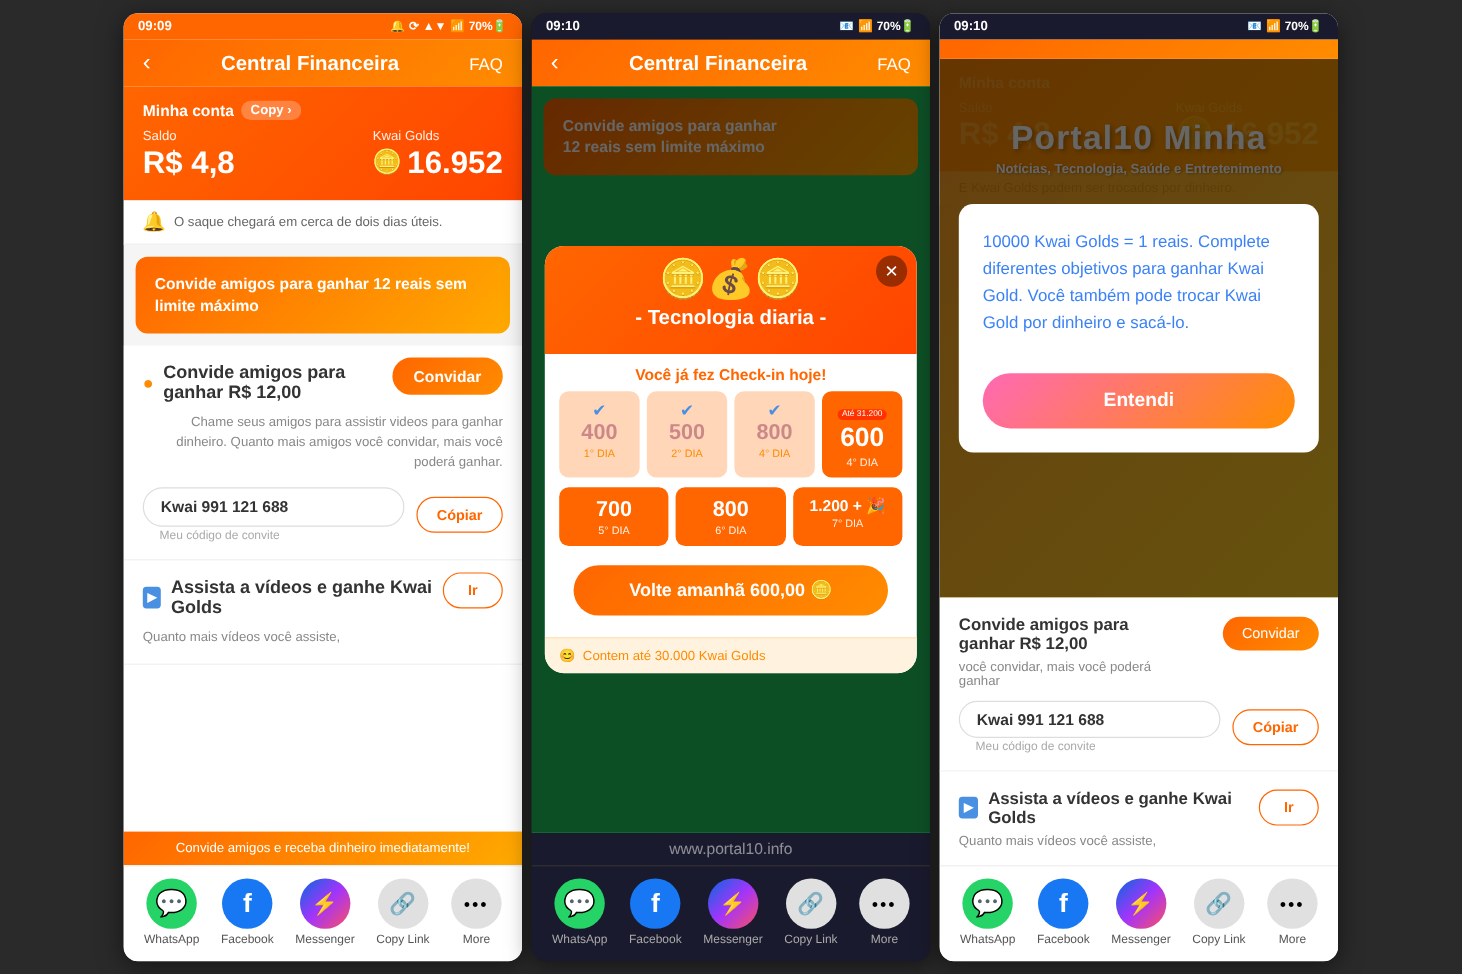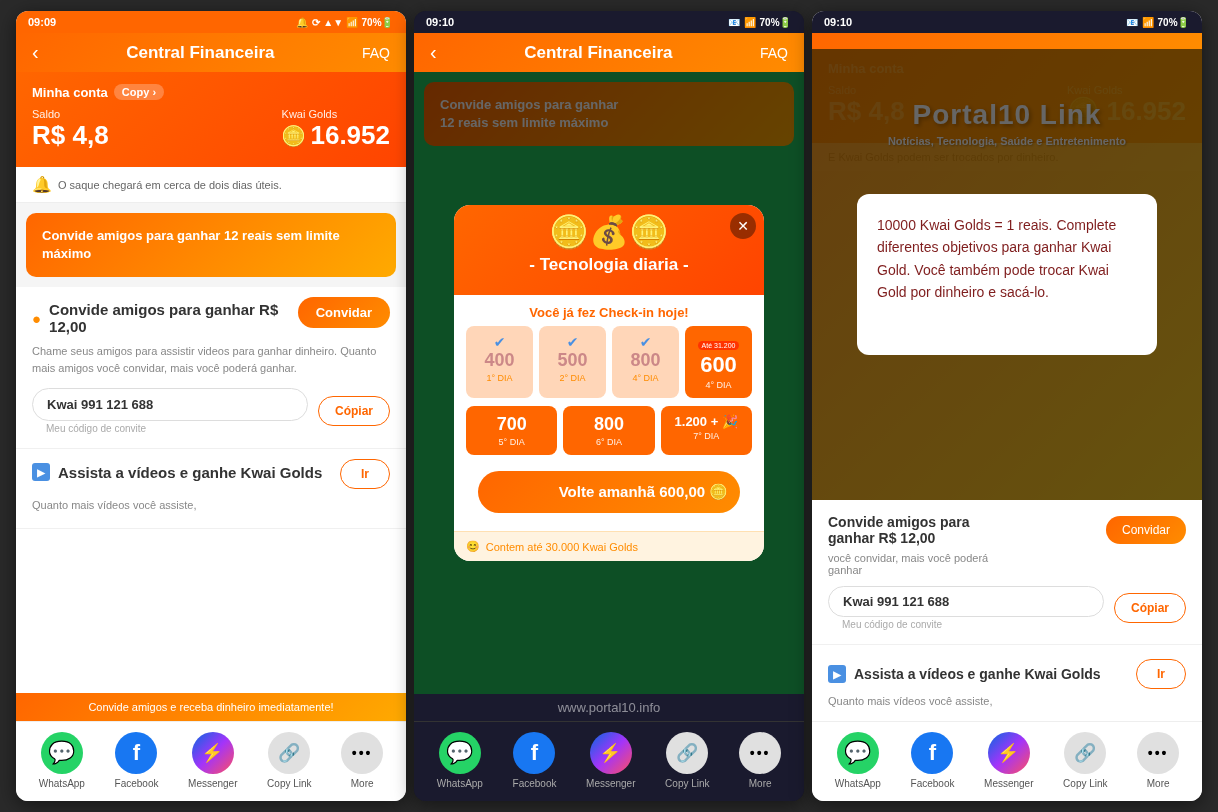--- a/index.html
+++ b/index.html
@@ -9,21 +9,21 @@
       background: #2a2a2a;
       display: flex;
       justify-content: center;
       align-items: center;
       gap: 8px;
       font-family: 'Arial', sans-serif;
       overflow: hidden;
     }
 
     .phone-screen {
-      width: 390px;
+      width: 332px;
       height: 790px;
       background: #f5f5f5;
       border-radius: 12px;
       overflow: hidden;
       display: flex;
       flex-direction: column;
       position: relative;
       box-shadow: 0 4px 20px rgba(0,0,0,0.5);
     }
 
@@ -111,21 +111,21 @@
       background: linear-gradient(135deg, #ff6600, #ff8c00);
       color: white;
       border: none;
       padding: 8px 18px;
       border-radius: 20px;
       font-size: 13px;
       font-weight: bold;
       float: right;
       margin-top: -4px;
     }
-    .invite-desc { font-size: 11px; color: #888; margin-top: 8px; line-height: 1.5; clear: both; }
+    .invite-desc { font-size: 11px; color: #888; margin-top: 8px; line-height: 1.5; clear: both; text-align: right; }
     .invite-code-row {
       margin-top: 12px;
       display: flex;
       align-items: center;
       gap: 10px;
     }
     .invite-code-box {
       flex: 1;
       border: 1px solid #ddd;
       border-radius: 20px;
@@ -275,21 +275,21 @@
     .return-btn {
       margin: 4px 12px 10px;
       background: linear-gradient(135deg, #ff6600, #ff8c00);
       color: white;
       border: none;
       border-radius: 25px;
       padding: 12px;
       width: calc(100% - 24px);
       font-size: 15px;
       font-weight: bold;
-      text-align: right;
+      text-align: center;
     }
 
     .contem-notice {
       background: #fff3e0;
       padding: 8px 12px;
       display: flex;
       align-items: center;
       gap: 6px;
       font-size: 11px;
       color: #ff8c00;
@@ -299,21 +299,21 @@
     
     .info-popup {
       background: white;
       border-radius: 12px;
       width: 300px;
       padding: 20px;
       position: relative;
     }
     .info-popup-text {
       font-size: 14px;
-      color: #7f1d1d;
+      color: #3b82f6;
       line-height: 1.6;
       margin-bottom: 32px;
     }
     .entendi-btn {
       background: linear-gradient(135deg, #ff69b4, #ff8c00);
       color: white;
       border: none;
       border-radius: 25px;
       padding: 14px;
       width: 100%;
@@ -586,28 +586,29 @@
         <div>
           <div style="font-size:11px; opacity:0.9;">Kwai Golds</div>
           <div style="font-size:26px; font-weight:bold;">🪙 16.952</div>
         </div>
       </div>
     </div>
     <div style="background:white; padding:8px 16px; font-size:11px; color:#666;">E Kwai Golds podem ser trocados por dinheiro.</div>
 
     <div class="portal-overlay">
       <div class="portal-text">
-        <div class="portal-main">Portal10 Link</div>
+        <div class="portal-main">Portal10 Minha</div>
         <div class="portal-sub">Notícias, Tecnologia, Saúde e Entretenimento</div>
       </div>
     </div>
 
     <div class="overlay" style="z-index:20;">
       <div class="info-popup">
         <div class="info-popup-text">10000 Kwai Golds = 1 reais. Complete diferentes objetivos para ganhar Kwai Gold. Você também pode trocar Kwai Gold por dinheiro e sacá-lo.</div>
+        <button class="entendi-btn">Entendi</button>
       </div>
     </div>
   </div>
 
   <div style="background:white; padding:14px 16px; border-bottom:1px solid #f0f0f0;">
     <div style="display:flex; justify-content:space-between; align-items:center;">
       <div style="font-size:14px; font-weight:bold; color:#333;">Convide amigos para<br>ganhar R$ 12,00</div>
       <button style="background:linear-gradient(135deg,#ff6600,#ff8c00);color:white;border:none;padding:7px 16px;border-radius:20px;font-size:12px;">Convidar</button>
     </div>
     <div style="font-size:11px;color:#888;margin-top:6px;">você convidar, mais você poderá<br>ganhar</div>

